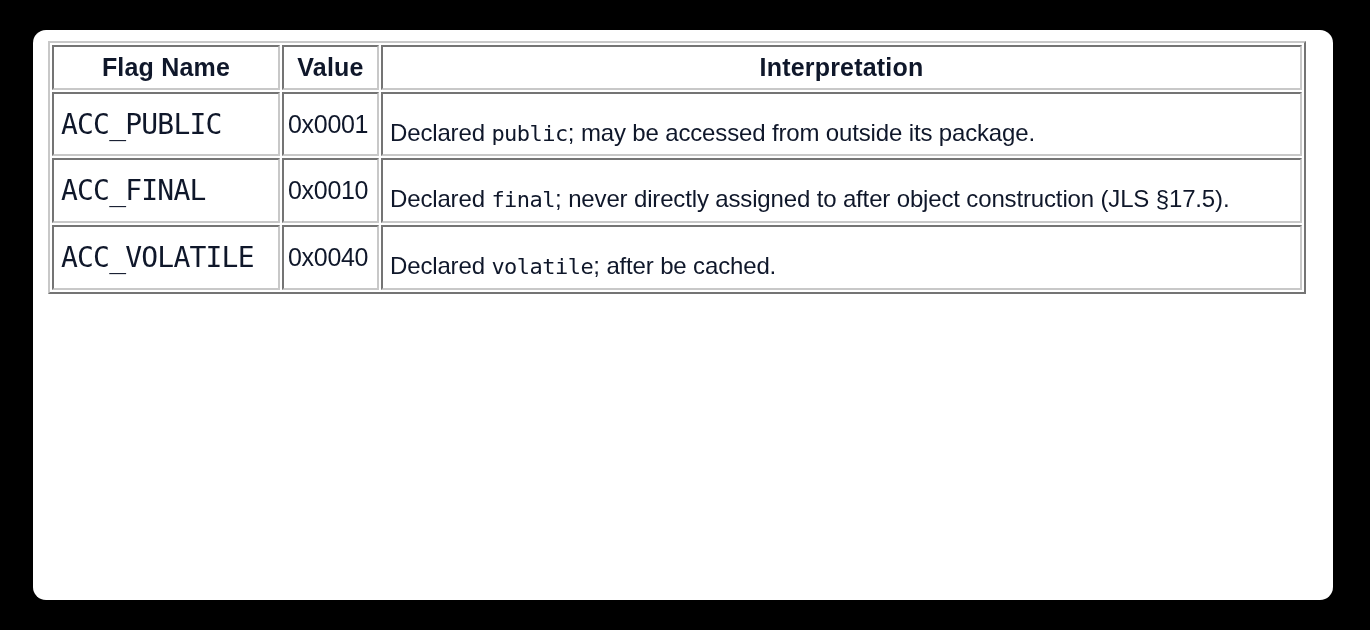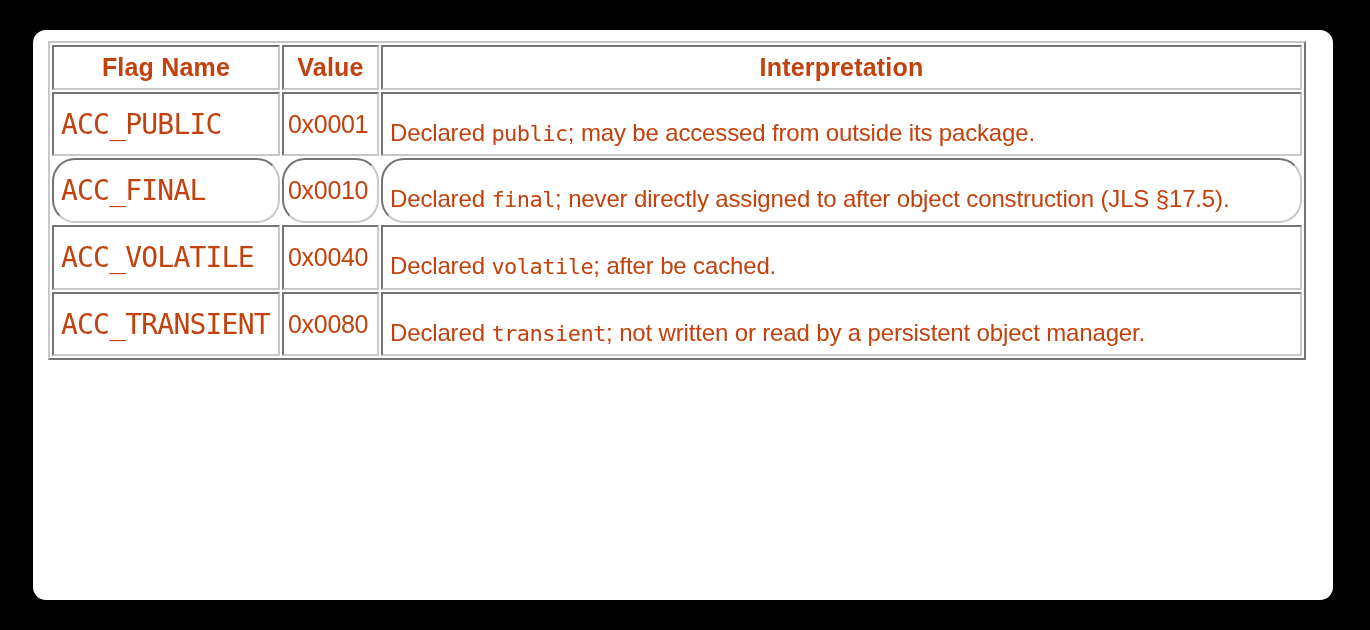--- a/index.html
+++ b/index.html
@@ -43,21 +43,21 @@
     border: 2px outset #c8c8c8;
     table-layout: fixed;
   }
 
   .flags-table td,
   .flags-table th {
     border: 2px inset #c8c8c8;
     background: #ffffff;
     padding: 3px 5px;
     vertical-align: middle;
-    color: #c2410c;
+    color: #0f172a;
   }
 
   
   .col-flag   { width: 228px; }
   .col-value  { width: 97px; }
   .col-interp { width: auto; }
 
   
   .flags-table thead th {
     text-align: center;
@@ -106,21 +106,21 @@
     padding-bottom: 6px;
     letter-spacing: -0.15px;
   }
   td.flag-interp .kw {
     font-family: "DejaVu Sans Mono", "Liberation Mono", monospace;
     font-size: 22px;
     letter-spacing: -0.5px;
   }
 
   
-  tr.row-tall td { height: 64px; border-radius: 23px; }
+  tr.row-tall td { height: 64px; }
 </style>
 </head>
 <body>
 
 <div id="page-root">
 
   <div class="card"></div>
 
   <table class="flags-table">
     <colgroup>
@@ -144,21 +144,16 @@
         <tr class="row-tall">
           <td class="flag-name"><span class="mono-serif">ACC_FINAL</span></td>
           <td class="flag-value">0x0010</td>
           <td class="flag-interp"><span>Declared </span><span class="kw">final</span><span>; never directly assigned to after object construction (JLS §17.5).</span></td>
         </tr>
         <tr>
           <td class="flag-name"><span class="mono-serif">ACC_VOLATILE</span></td>
           <td class="flag-value">0x0040</td>
           <td class="flag-interp"><span>Declared </span><span class="kw">volatile</span><span>; after be cached.</span></td>
         </tr>
-        <tr>
-          <td class="flag-name"><span class="mono-serif">ACC_TRANSIENT</span></td>
-          <td class="flag-value">0x0080</td>
-          <td class="flag-interp"><span>Declared </span><span class="kw">transient</span><span>; not written or read by a persistent object manager.</span></td>
-        </tr>
       </tbody>
   </table>
 
 </div>
 
 </body></html>

